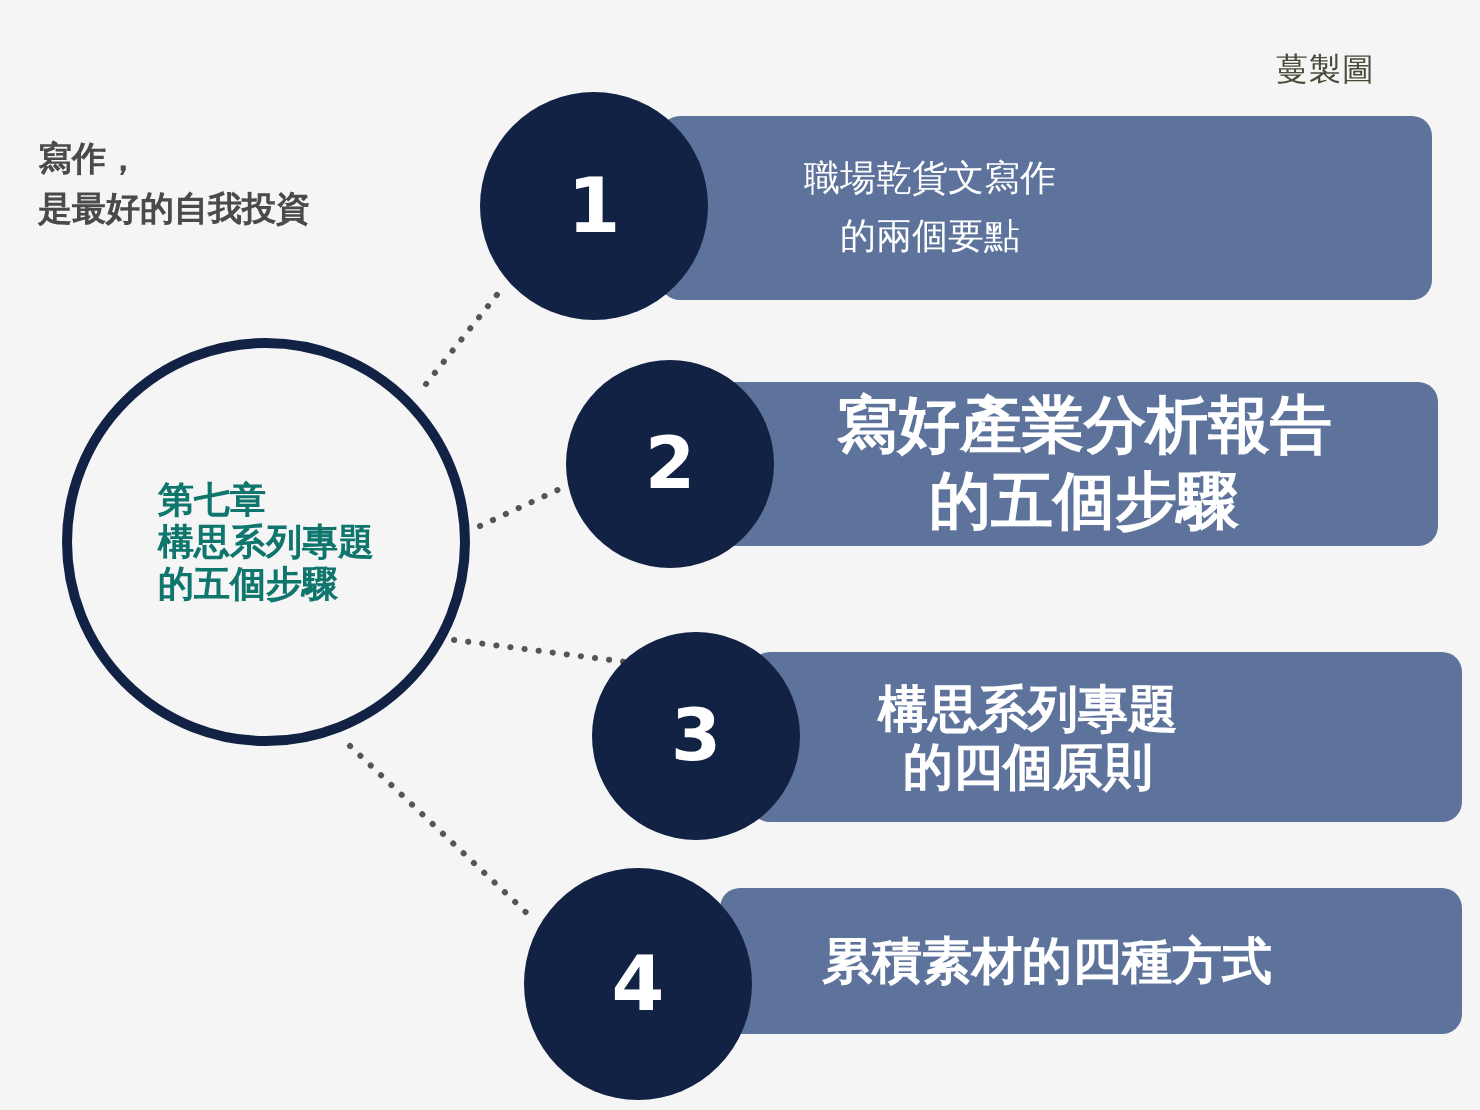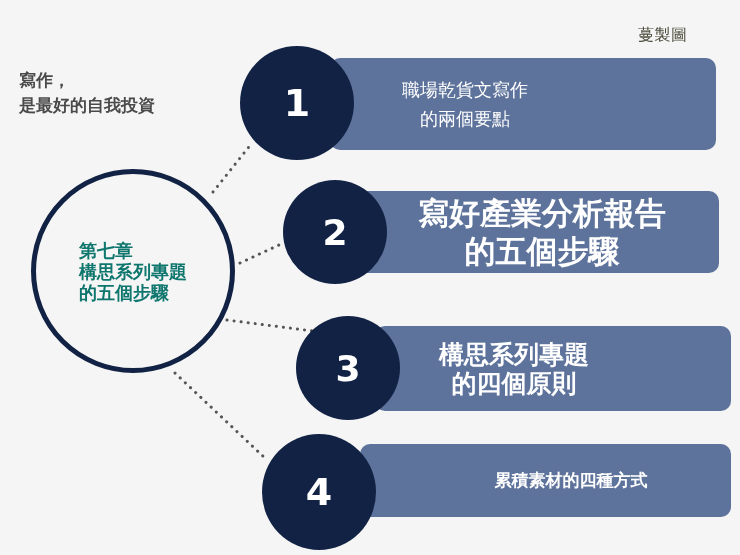--- a/index.html
+++ b/index.html
@@ -62,18 +62,18 @@
 </div>
 
 <div class="abs bar" style="left:375px; top:326px; width:356px; height:85px; font-size:25px; font-weight:bold; line-height:29px; justify-content:flex-start;">
   <span style="margin-left:64px; text-align:center;">構思系列專題
 的四個原則</span>
 </div>
 <div class="abs num" style="left:296px; top:316px; width:104px; height:104px; font-size:36px;">
   <span>3</span>
 </div>
 
-<div class="abs bar" style="left:360px; top:444px; width:371px; height:73px; font-size:17px; font-weight:bold; justify-content:center;">
+<div class="abs bar" style="left:360px; top:444px; width:371px; height:73px; font-size:25px; font-weight:bold; justify-content:flex-start;">
   <span style="margin-left:51px;">累積素材的四種方式</span>
 </div>
 <div class="abs num" style="left:262px; top:434px; width:114px; height:116px; font-size:38px;">
   <span>4</span>
 </div>
 
 </body></html>

